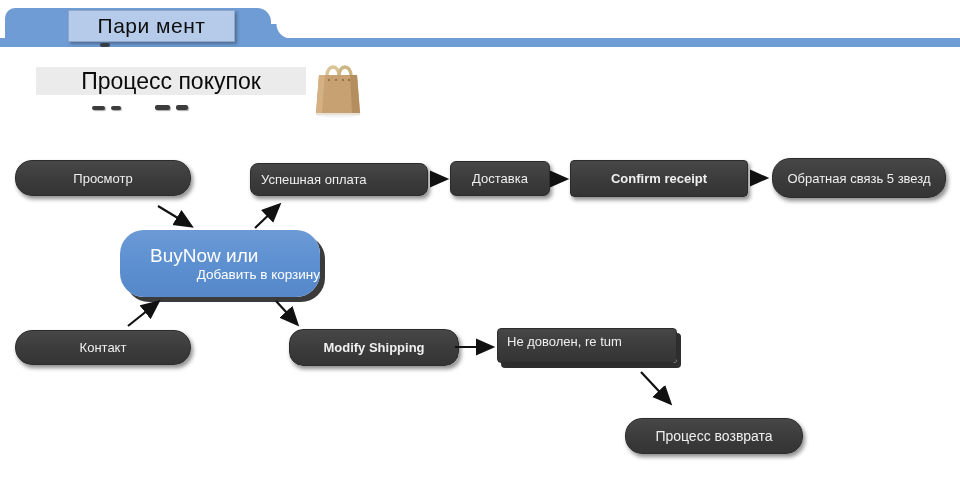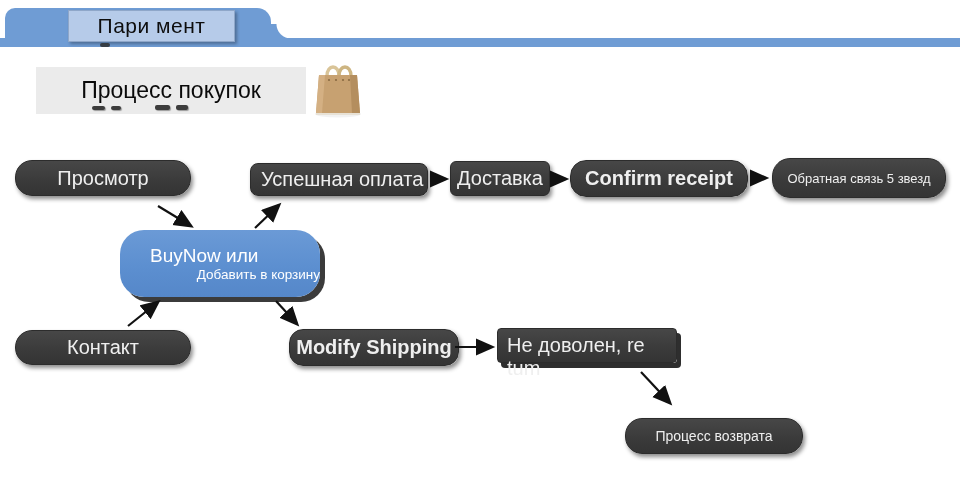--- a/index.html
+++ b/index.html
@@ -13,39 +13,39 @@
     background:radial-gradient(circle at 100% 0,rgba(0,0,0,0) 14px,#6f9cd4 15px);}
   .header-bar{position:absolute;left:0;top:38px;width:960px;height:9px;background:#6f9cd4;}
   .tab-label{position:absolute;left:68px;top:10px;width:165px;height:30px;
     background:#b6cbe9;border:1px solid #8fa7c9;box-shadow:2px 2px 3px rgba(0,0,0,.30);
     display:flex;align-items:center;justify-content:center;
     font-size:21px;color:#0d0d0d;letter-spacing:.5px;}
   .tab-artifact{position:absolute;left:100px;top:43px;width:10px;height:4px;
     background:#2f2f2f;border-radius:2px;opacity:.85;}
 
   
-  .title-box{position:absolute;left:36px;top:67px;width:270px;height:47px;
+  .title-box{position:absolute;left:36px;top:67px;width:270px;height:28px;
     background:#ebebeb;display:flex;align-items:center;justify-content:center;
     font-size:23px;color:#0a0a0a;}
   .dash{position:absolute;background:#3c3c3c;border-radius:2px;box-shadow:1px 1px 1px rgba(0,0,0,.35);}
   .dash.d1{left:92px; top:106px;width:13px;height:4px;}
   .dash.d2{left:111px;top:106px;width:10px;height:4px;}
   .dash.d3{left:155px;top:105px;width:15px;height:5px;}
   .dash.d4{left:176px;top:105px;width:12px;height:5px;}
 
   .bag{position:absolute;left:312px;top:61px;width:52px;height:57px;}
 
   
   .node{position:absolute;background:linear-gradient(180deg,#474747 0%,#3a3a3a 60%,#343434 100%);
     color:#efefef;display:flex;align-items:center;justify-content:center;
-    font-size:20px;box-shadow:2px 3px 4px rgba(0,0,0,.45);border:1px solid #2c2c2c;box-sizing:border-box;}
+    font-size:13px;box-shadow:2px 3px 4px rgba(0,0,0,.45);border:1px solid #2c2c2c;box-sizing:border-box;}
   .n-browse {left:15px; top:160px;width:176px;height:36px;border-radius:17px;}
   .n-payment{left:250px;top:163px;width:178px;height:33px;border-radius:8px;justify-content:flex-start;padding-left:10px;}
   .n-delivery{left:450px;top:161px;width:100px;height:35px;border-radius:6px;}
-  .n-confirm{left:570px;top:160px;width:178px;height:37px;border-radius:16px;font-weight:bold;}
+  .n-confirm{left:570px;top:160px;width:178px;height:37px;border-radius:4px;font-weight:bold;}
   .n-feedback{left:772px;top:158px;width:174px;height:40px;border-radius:18px;font-size:13px;}
   .n-contact{left:15px; top:330px;width:176px;height:35px;border-radius:17px;}
   .n-modify {left:289px;top:329px;width:170px;height:37px;border-radius:14px;font-weight:bold;}
   .n-unsat  {left:497px;top:328px;width:180px;height:35px;border-radius:4px;
              justify-content:flex-start;padding-left:9px;align-items:flex-start;padding-top:5px;
              box-shadow:4px 5px 0 #2e2e2e;}
   .n-return {left:625px;top:418px;width:178px;height:36px;border-radius:17px;font-size:14px;}
 
   .n-buynow{position:absolute;left:120px;top:230px;width:200px;height:67px;border-radius:24px;
     background:linear-gradient(180deg,#6b9ad6 0%,#5c8fd0 55%,#5587c9 100%);

